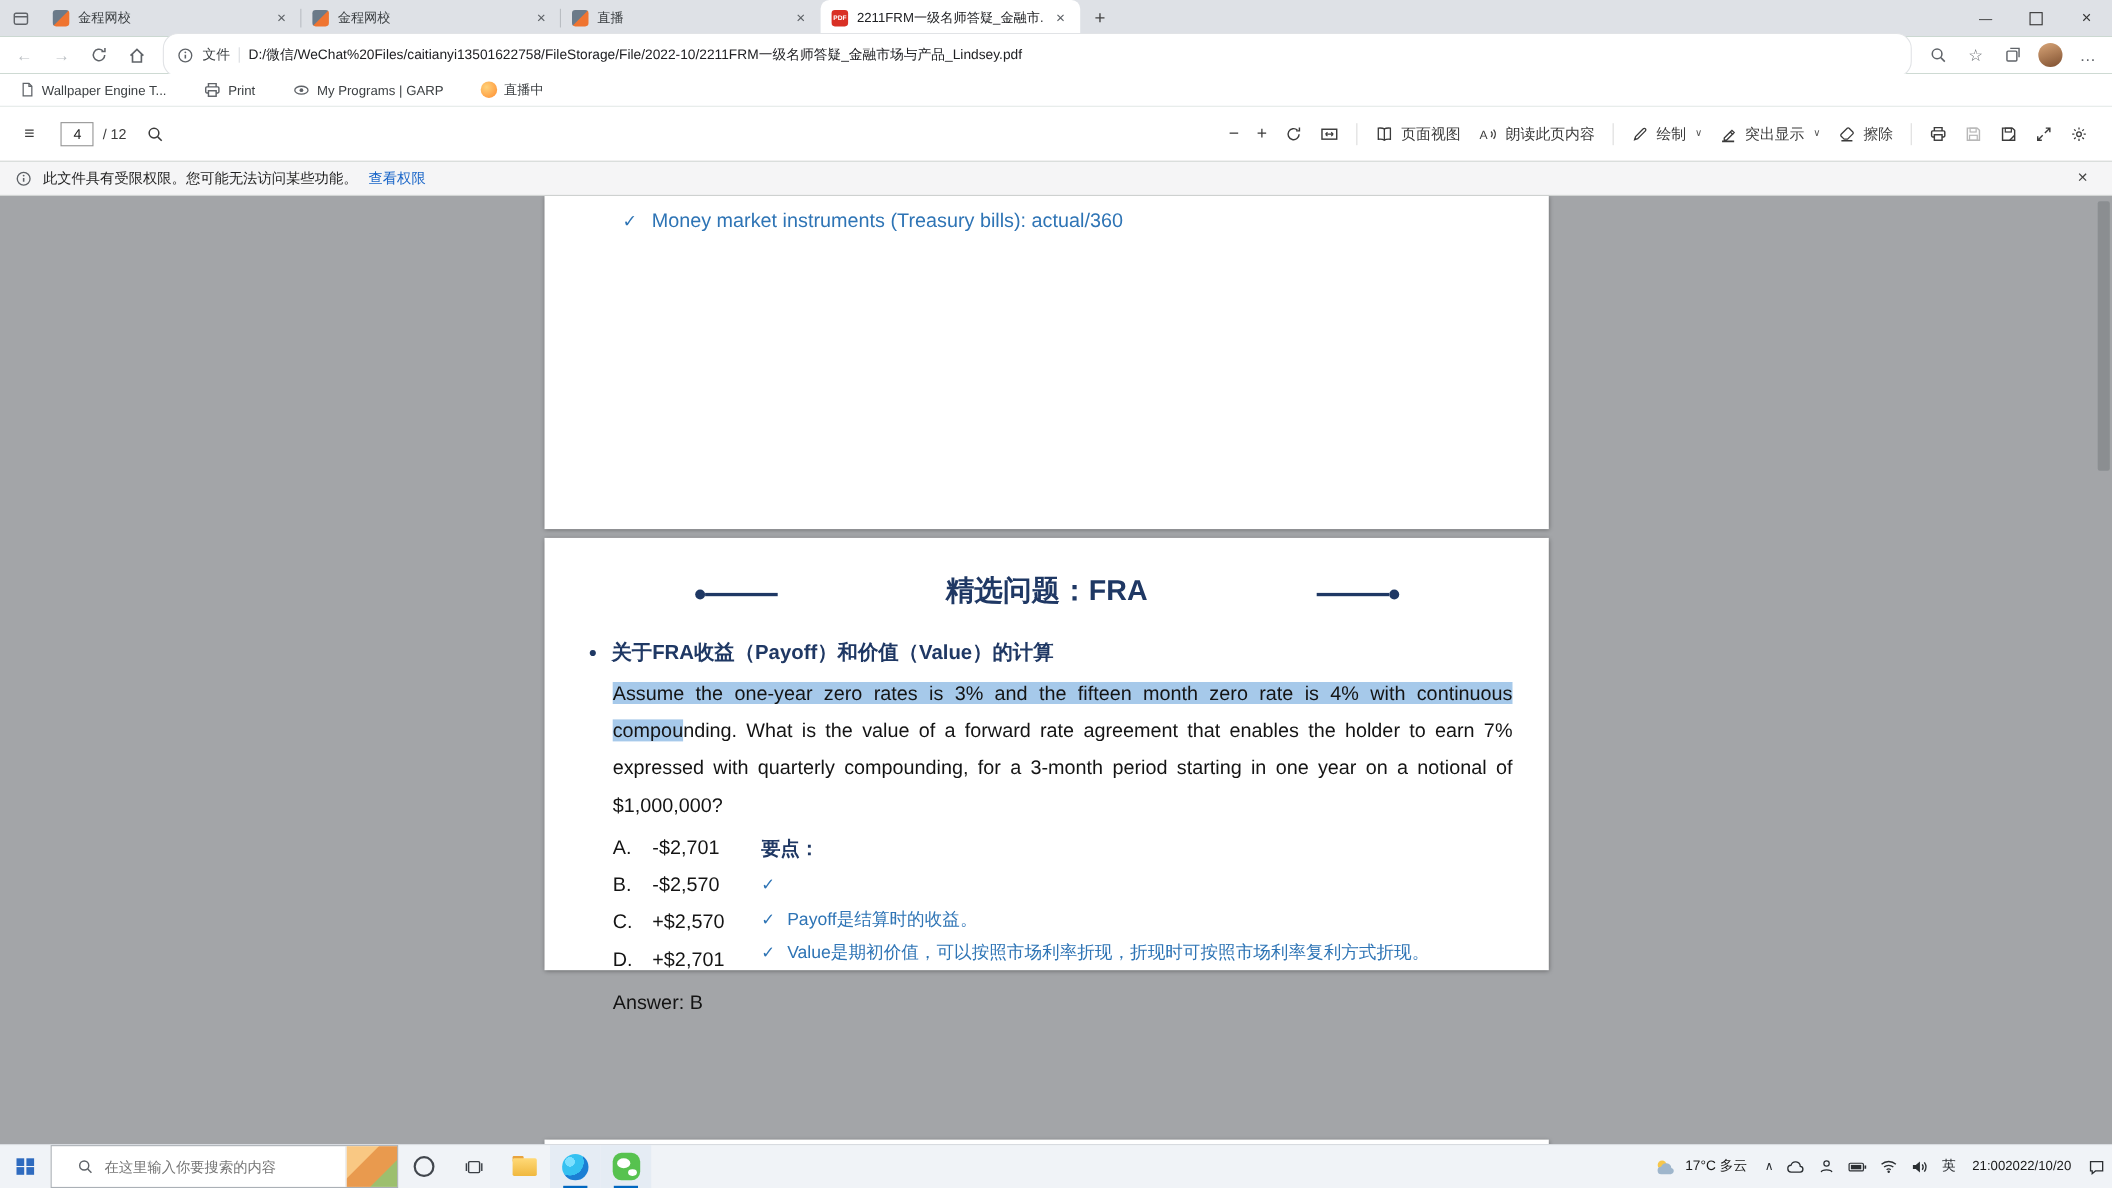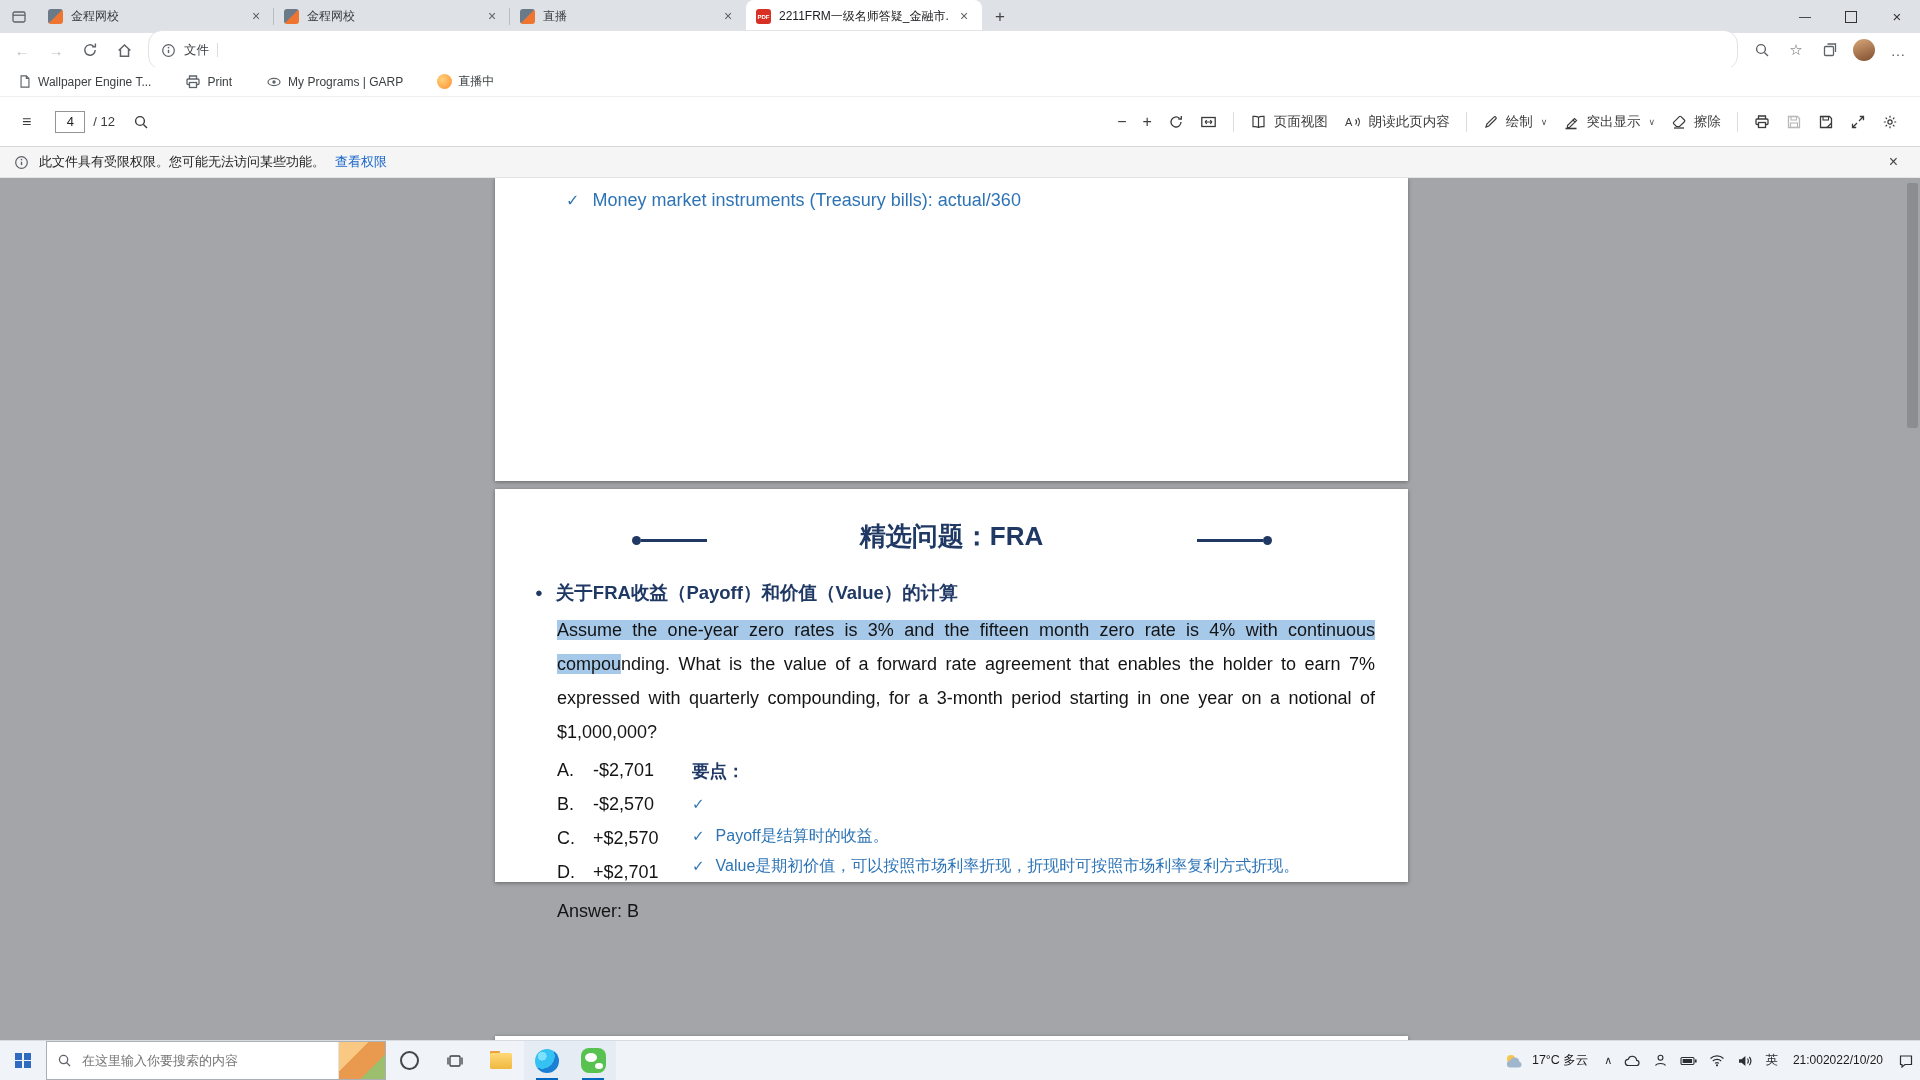--- a/index.html
+++ b/index.html
@@ -109,22 +109,22 @@
   .sb-thumb{position:absolute;top:5px;right:2px;width:11px;height:245px;background:#8b8e91;border-radius:2px}
 
   
   .taskbar{position:absolute;left:0;right:0;bottom:0;height:39px;background:#f0f3f7;border-top:1px solid #d8dbe0;
            display:flex;align-items:stretch}
   .tb-btn{width:46px;display:flex;align-items:center;justify-content:center;position:relative;border:0;
           background:transparent;padding:0;color:#3a3f45}
   .tb-btn.open{background:#e5ecf4}
   .start-grid{display:grid;grid-template-columns:7px 7px;grid-template-rows:7px 7px;gap:1.5px}
   .start-grid span{background:#2f6bbf;display:block}
-  .tb-search{width:340px;background:#fff;border:1px solid #aab0b6;display:flex;align-items:center;gap:8px;
-             padding:0 0 0 10px;box-sizing:border-box;color:#5f6368}
+  .tb-search{width:316px;background:#fff;border:1px solid #aab0b6;display:flex;align-items:center;gap:8px;
+             padding:0 0 0 23px;box-sizing:border-box;color:#5f6368}
   .tb-search input{border:0;outline:0;flex:1;font-size:13px;color:#333;background:transparent;font-family:inherit;min-width:0}
   .mascot{width:46px;align-self:stretch;border-left:1px solid #e3e3e3;
           background:linear-gradient(135deg,#f9c883 0 35%,#e99a4e 36% 70%,#9cbf6e 71% 100%)}
   .cortana-ring{width:15px;height:15px;border:2px solid #41464d;border-radius:50%}
   .folder{position:relative;width:22px;height:16px}
   .folder::before{content:"";position:absolute;left:0;top:-2px;width:10px;height:5px;background:#e8a33d;border-radius:1px 1px 0 0}
   .folder::after{content:"";position:absolute;left:0;top:0;right:0;bottom:0;background:linear-gradient(#ffd977,#f0b83f);border-radius:1.5px}
   .edge-ic{width:24px;height:24px;border-radius:50%;
            background:radial-gradient(circle at 30% 30%,#7ce0ff 0 18%,#35c1f1 19% 52%,#1b7fd4 53% 82%,#0c59a4 83% 100%)}
   .wechat-ic{width:25px;height:25px;border-radius:8px;background:#57c24f;position:relative}
@@ -207,20 +207,21 @@
         </svg>
     </button>
     <div class="addressbar">
       <svg width="15" height="15" viewBox="0 0 16 16" style="color:#5f6368">
           <circle cx="8" cy="8" r="6.2" fill="none" stroke="currentColor" stroke-width="1.3"></circle>
           <path d="M8 7.2v3.6" stroke="currentColor" stroke-width="1.5"></path>
           <circle cx="8" cy="4.9" r=".9" fill="currentColor"></circle>
         </svg>
       <span class="addr-label">文件</span>
       <span class="addr-div"></span>
+      <span class="addr-url">D:/微信/WeChat%20Files/caitianyi13501622758/FileStorage/File/2022-10/2211FRM一级名师答疑_金融市场与产品_Lindsey.pdf</span>
     </div>
     <button class="navbtn">
       <svg width="16" height="16" viewBox="0 0 16 16">
           <circle cx="7" cy="7" r="4.4" fill="none" stroke="currentColor" stroke-width="1.4"></circle>
           <path d="M10.4 10.4 14 14" stroke="currentColor" stroke-width="1.4"></path>
         </svg>
     </button>
     <button class="navbtn">
         <span>☆</span>
       </button>

